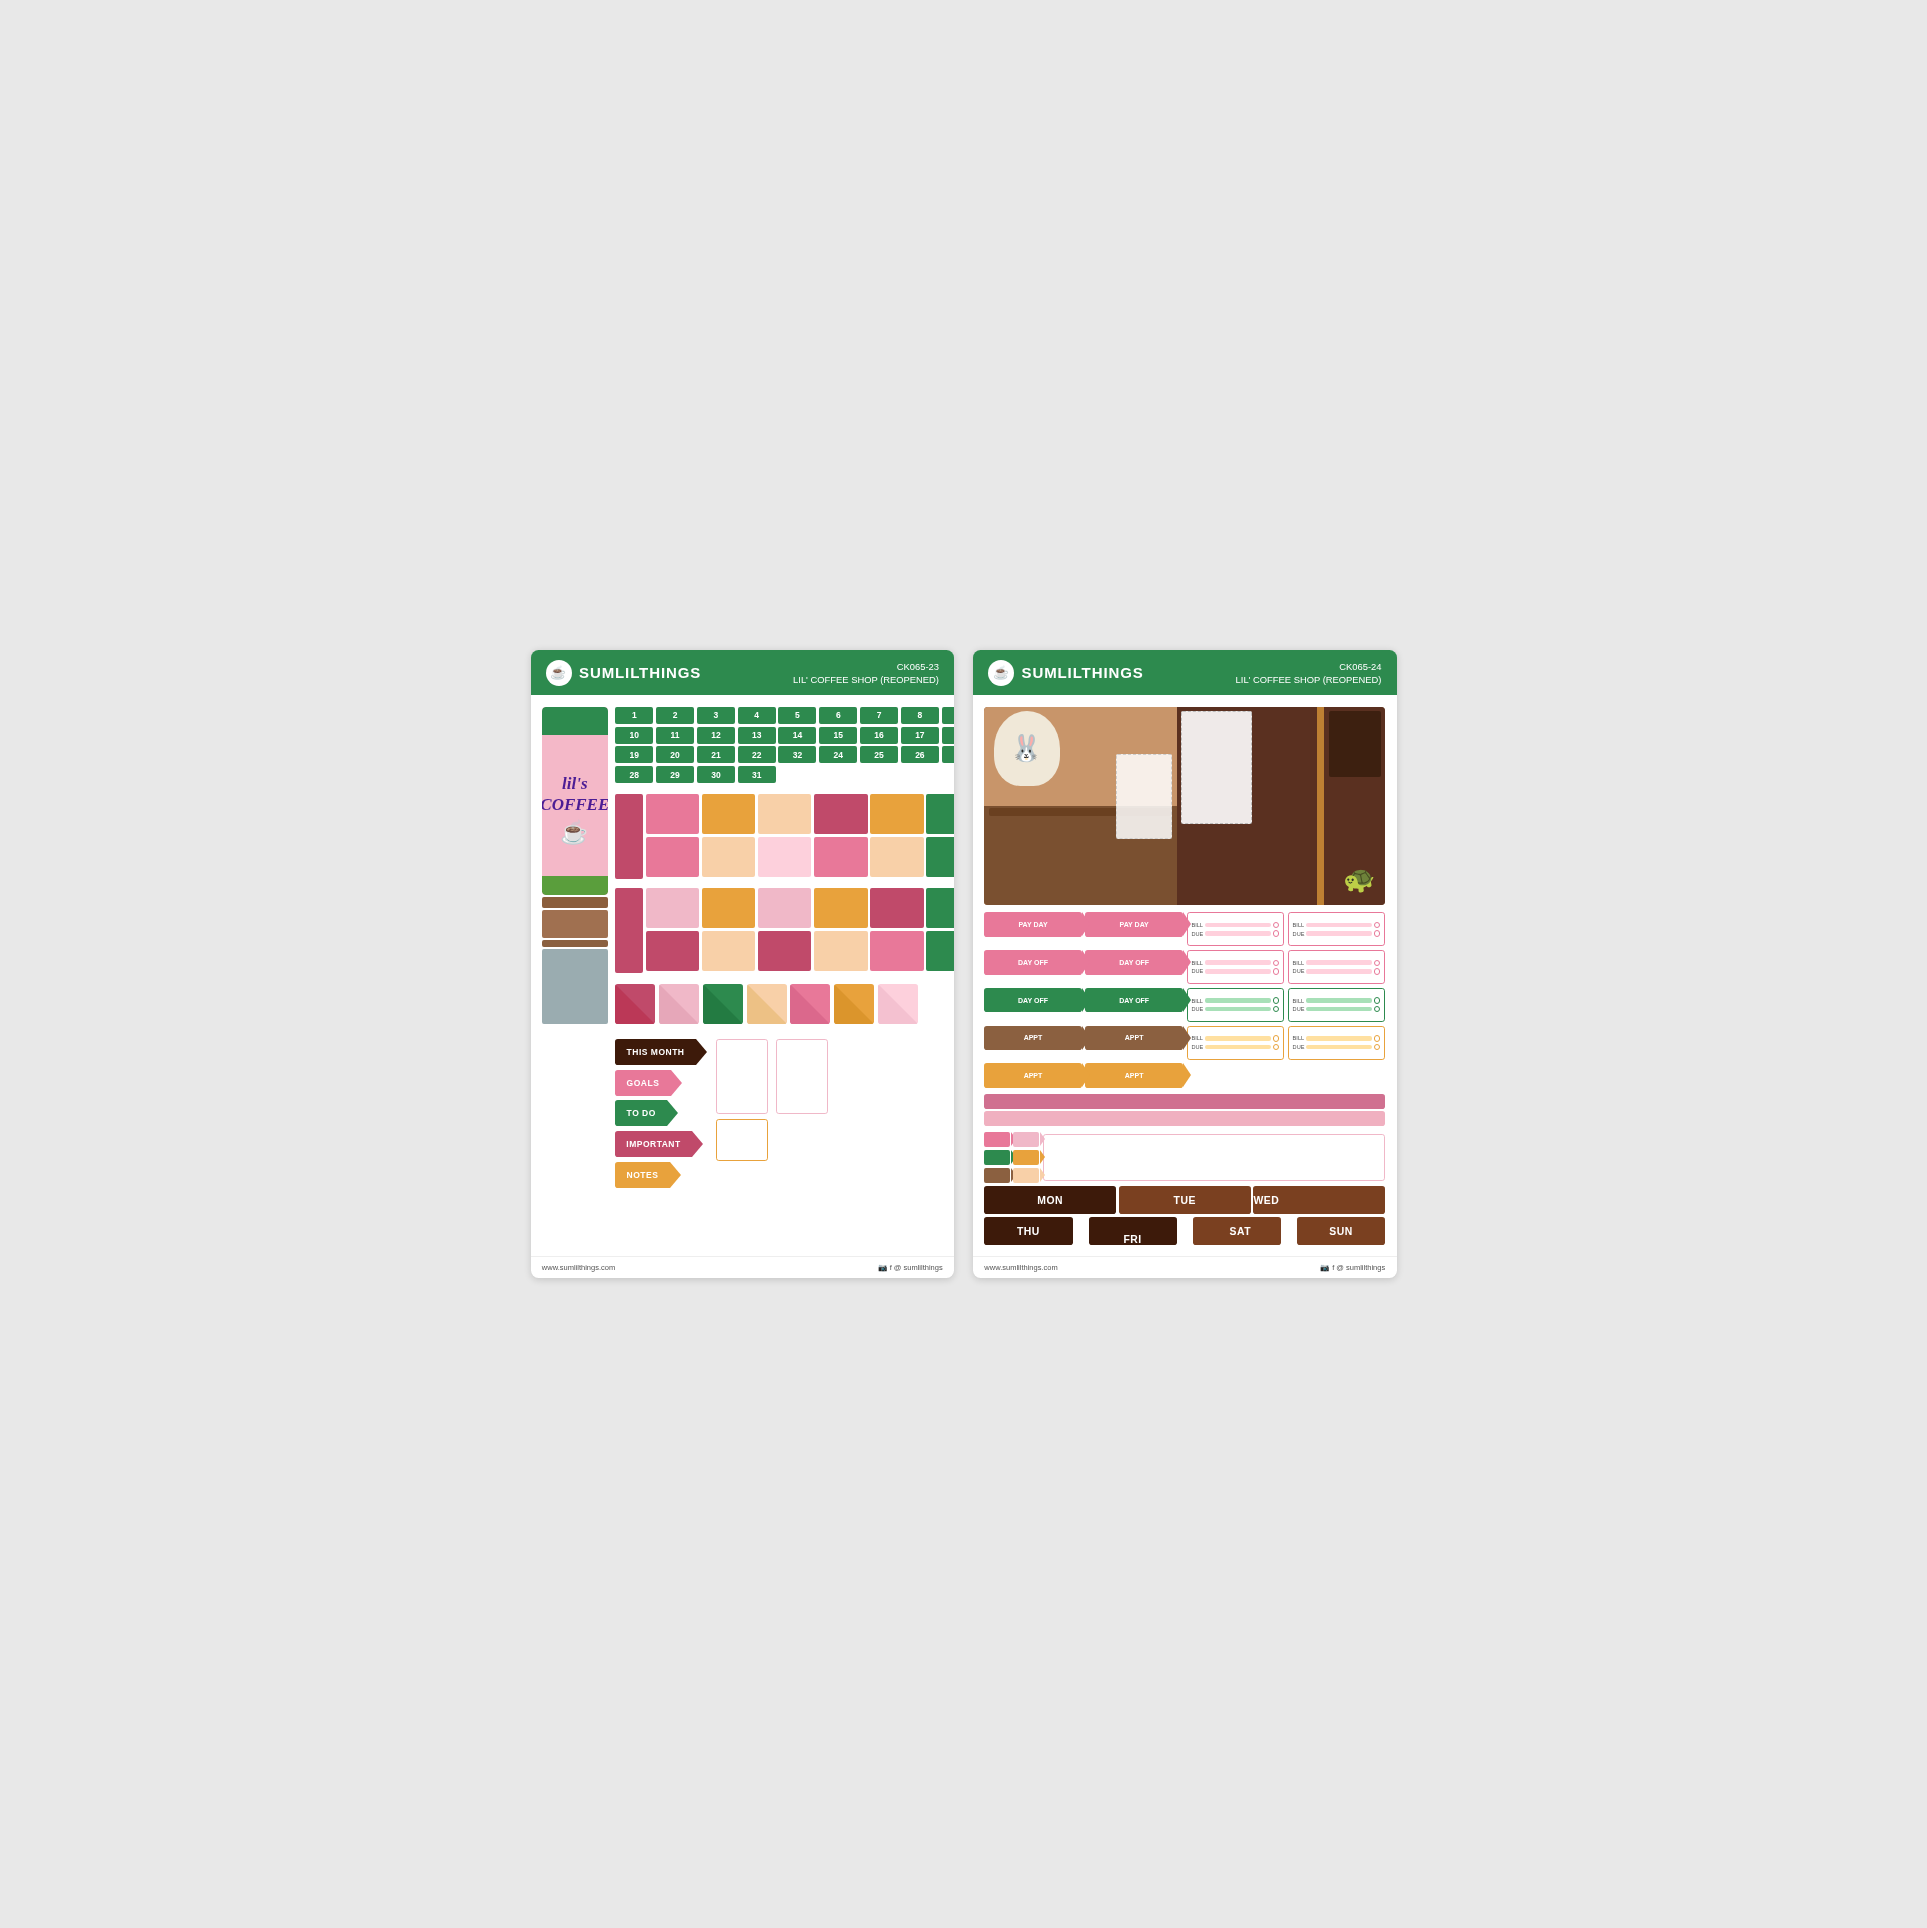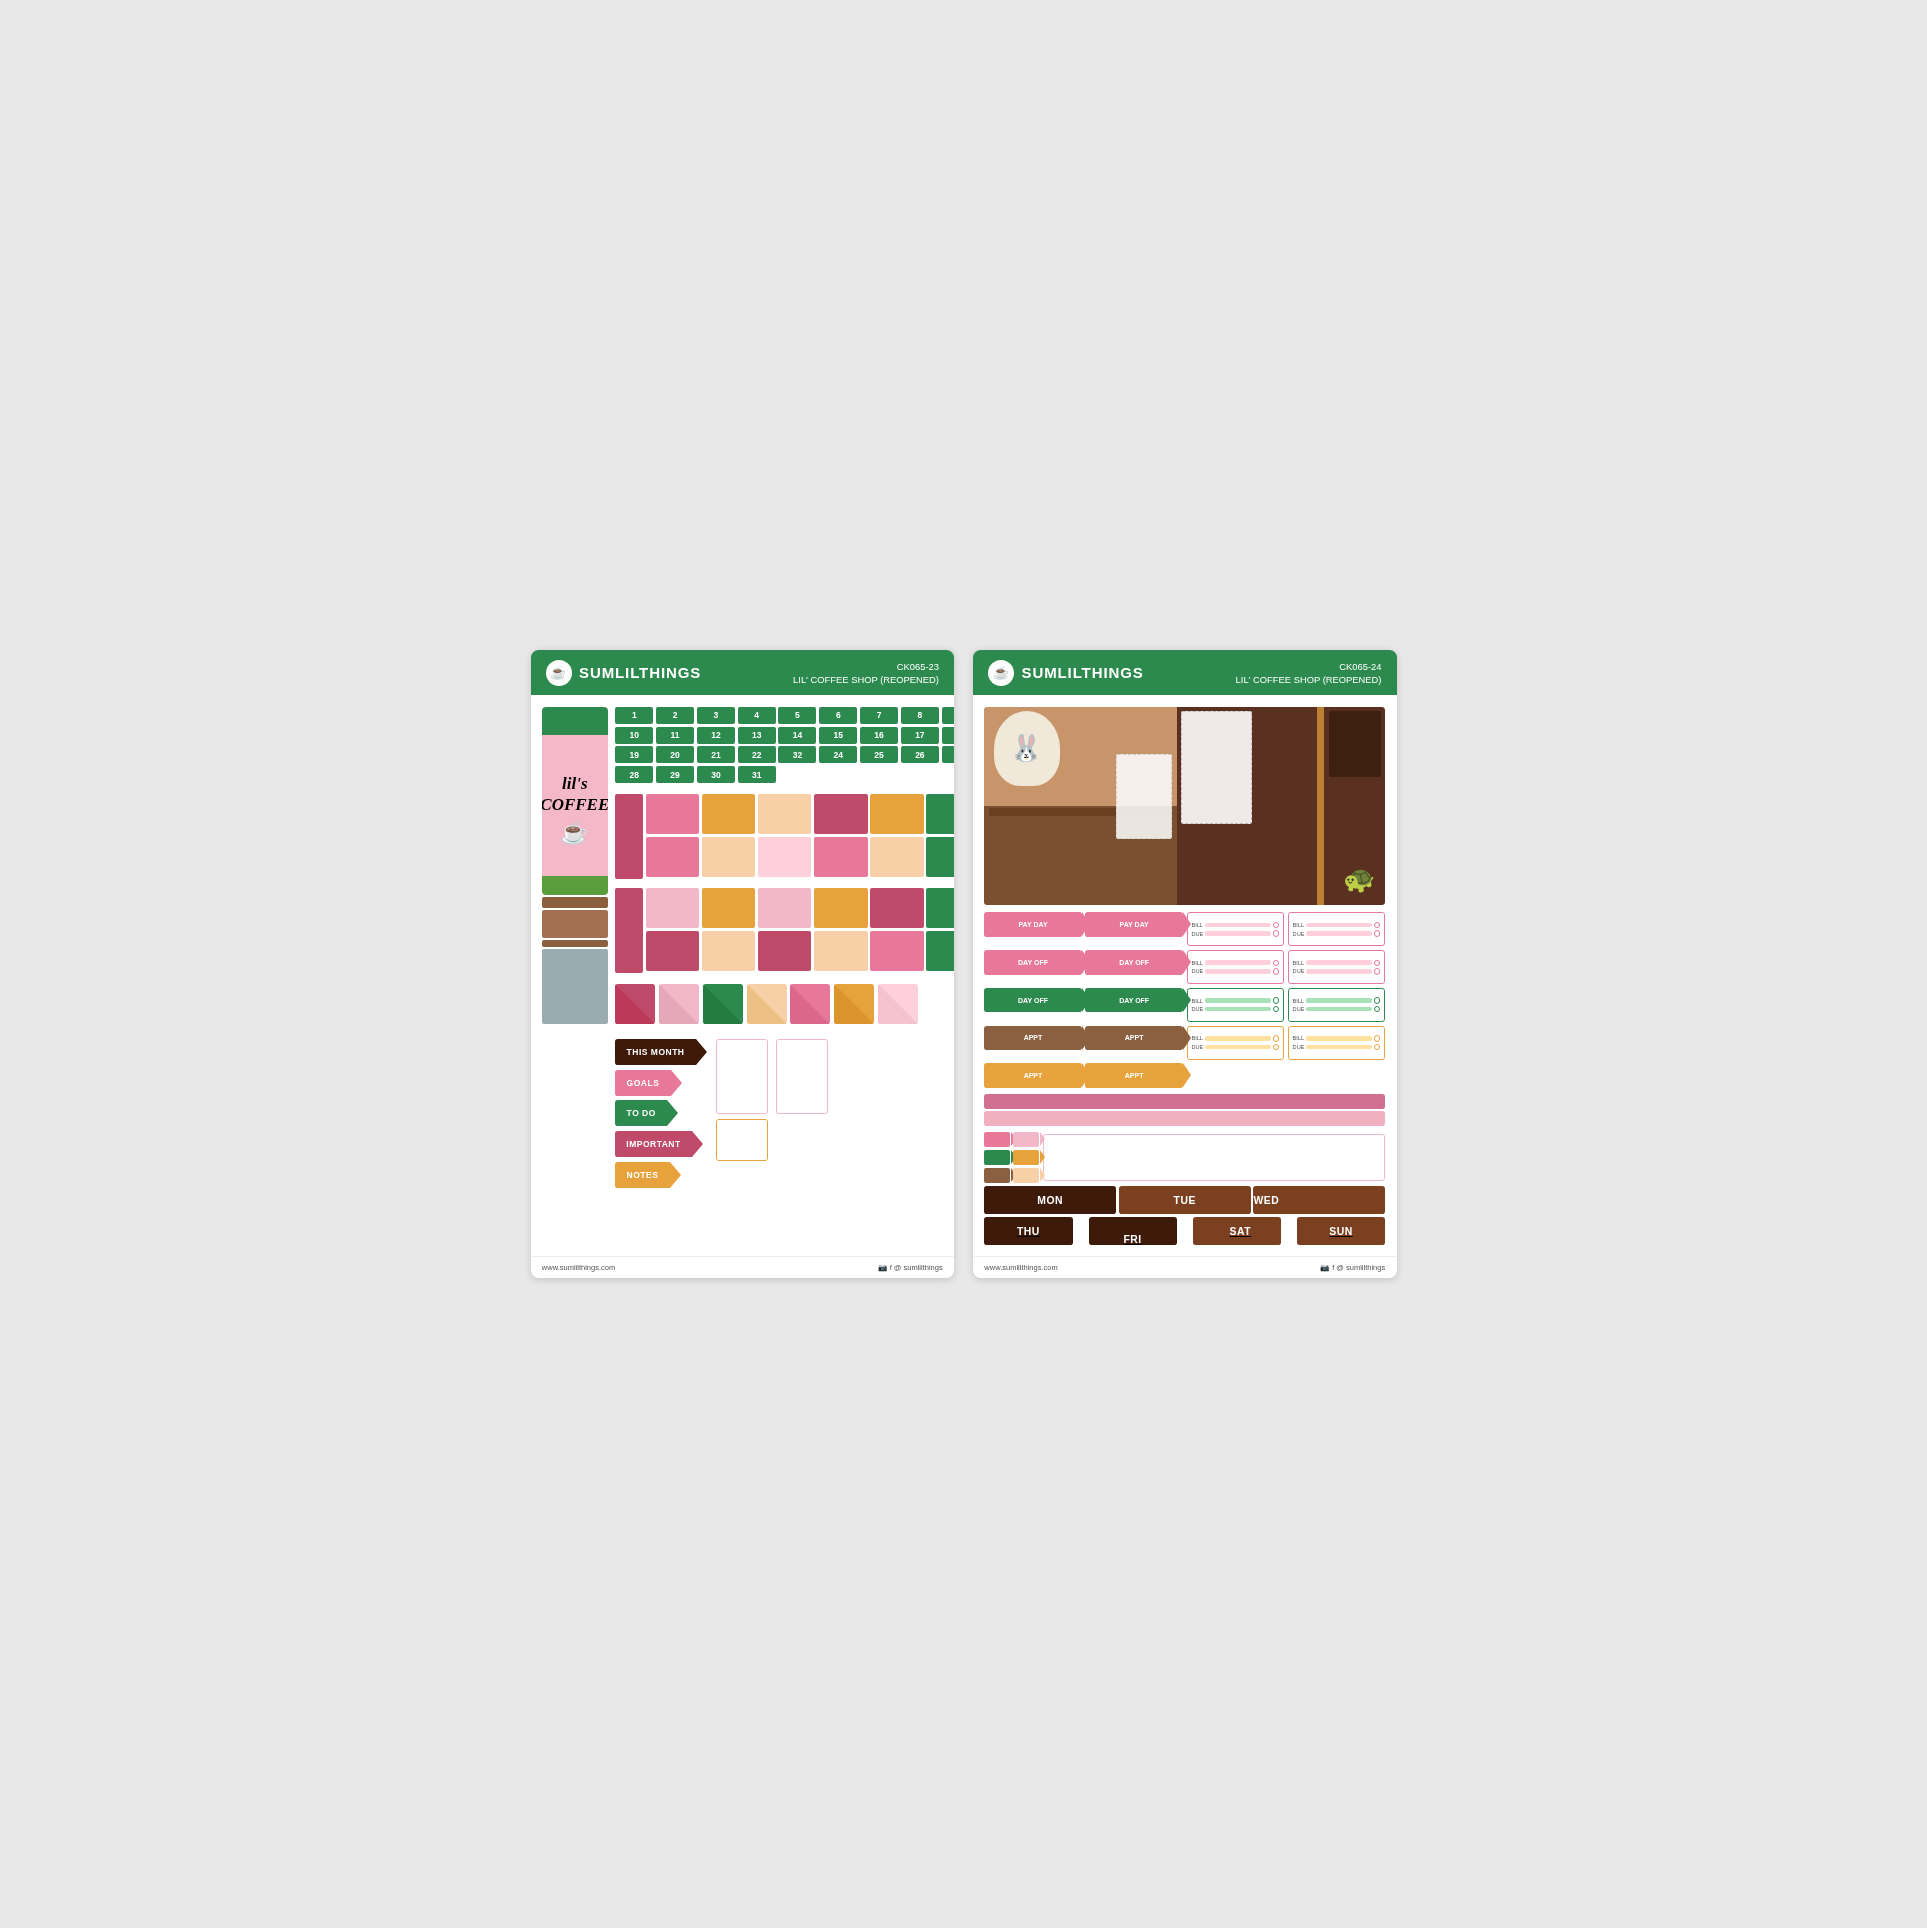--- a/index.html
+++ b/index.html
@@ -98,21 +98,21 @@
       left: 0;
       right: 0;
       height: 28px;
       background: #2d8a4e;
       border-radius: 3.8px 3.8px 0 0;
     }
     .sign-text {
       font-family: 'Georgia', serif;
       font-size: 17px;
       font-weight: 700;
-      color: #000000;
+      color: #4c1d95;
       font-style: italic;
       margin-top: 19px;
       line-height: 1.2;
     }
     .sign-cup {
       font-size: 22.6px;
       color: #c04a6a;
       margin-top: 3.8px;
     }
     .sign-flowers {
@@ -625,21 +625,21 @@
           <span style="color:white;font-size:10.4px;font-weight:900;letter-spacing:0.5px;">MON</span>
         </div>
         <div style="height:28px;background:#7a4020;border-radius:2.8px;display:flex;align-items:center;justify-content:center;">
           <span style="color:white;font-size:10.4px;font-weight:900;letter-spacing:0.5px;">TUE</span>
         </div>
         <div style="height:28px;background:#7a4020;border-radius:2.8px;display:flex;align-items:center;justify-content:flex-start;">
           <span style="color:white;font-size:10.4px;font-weight:900;letter-spacing:0.5px;">WED</span>
         </div>
       </div>
 
-      <div style="display:grid;grid-template-columns:repeat(4,1fr);gap:16px;text-decoration:underline;">
+      <div style="display:grid;grid-template-columns:repeat(4,1fr);gap:16px;">
         <div style="height:28px;background:#3d1a0a;border-radius:2.8px;display:flex;align-items:center;justify-content:center;">
           <span style="color:white;font-size:10.4px;font-weight:900;letter-spacing:0.5px;">THU</span>
         </div>
         <div style="height:28px;background:#3d1a0a;border-radius:2.8px;display:flex;align-items:center;justify-content:center;">
           <span style="color:white;font-size:10.4px;font-weight:900;letter-spacing:0.5px;margin-top:16px;">FRI</span>
         </div>
         <div style="height:28px;background:#7a4020;border-radius:2.8px;display:flex;align-items:center;justify-content:center;padding-left:7px;">
           <span style="color:white;font-size:10.4px;font-weight:900;letter-spacing:0.5px;">SAT</span>
         </div>
         <div style="height:28px;background:#7a4020;border-radius:2.8px;display:flex;align-items:center;justify-content:center;">

